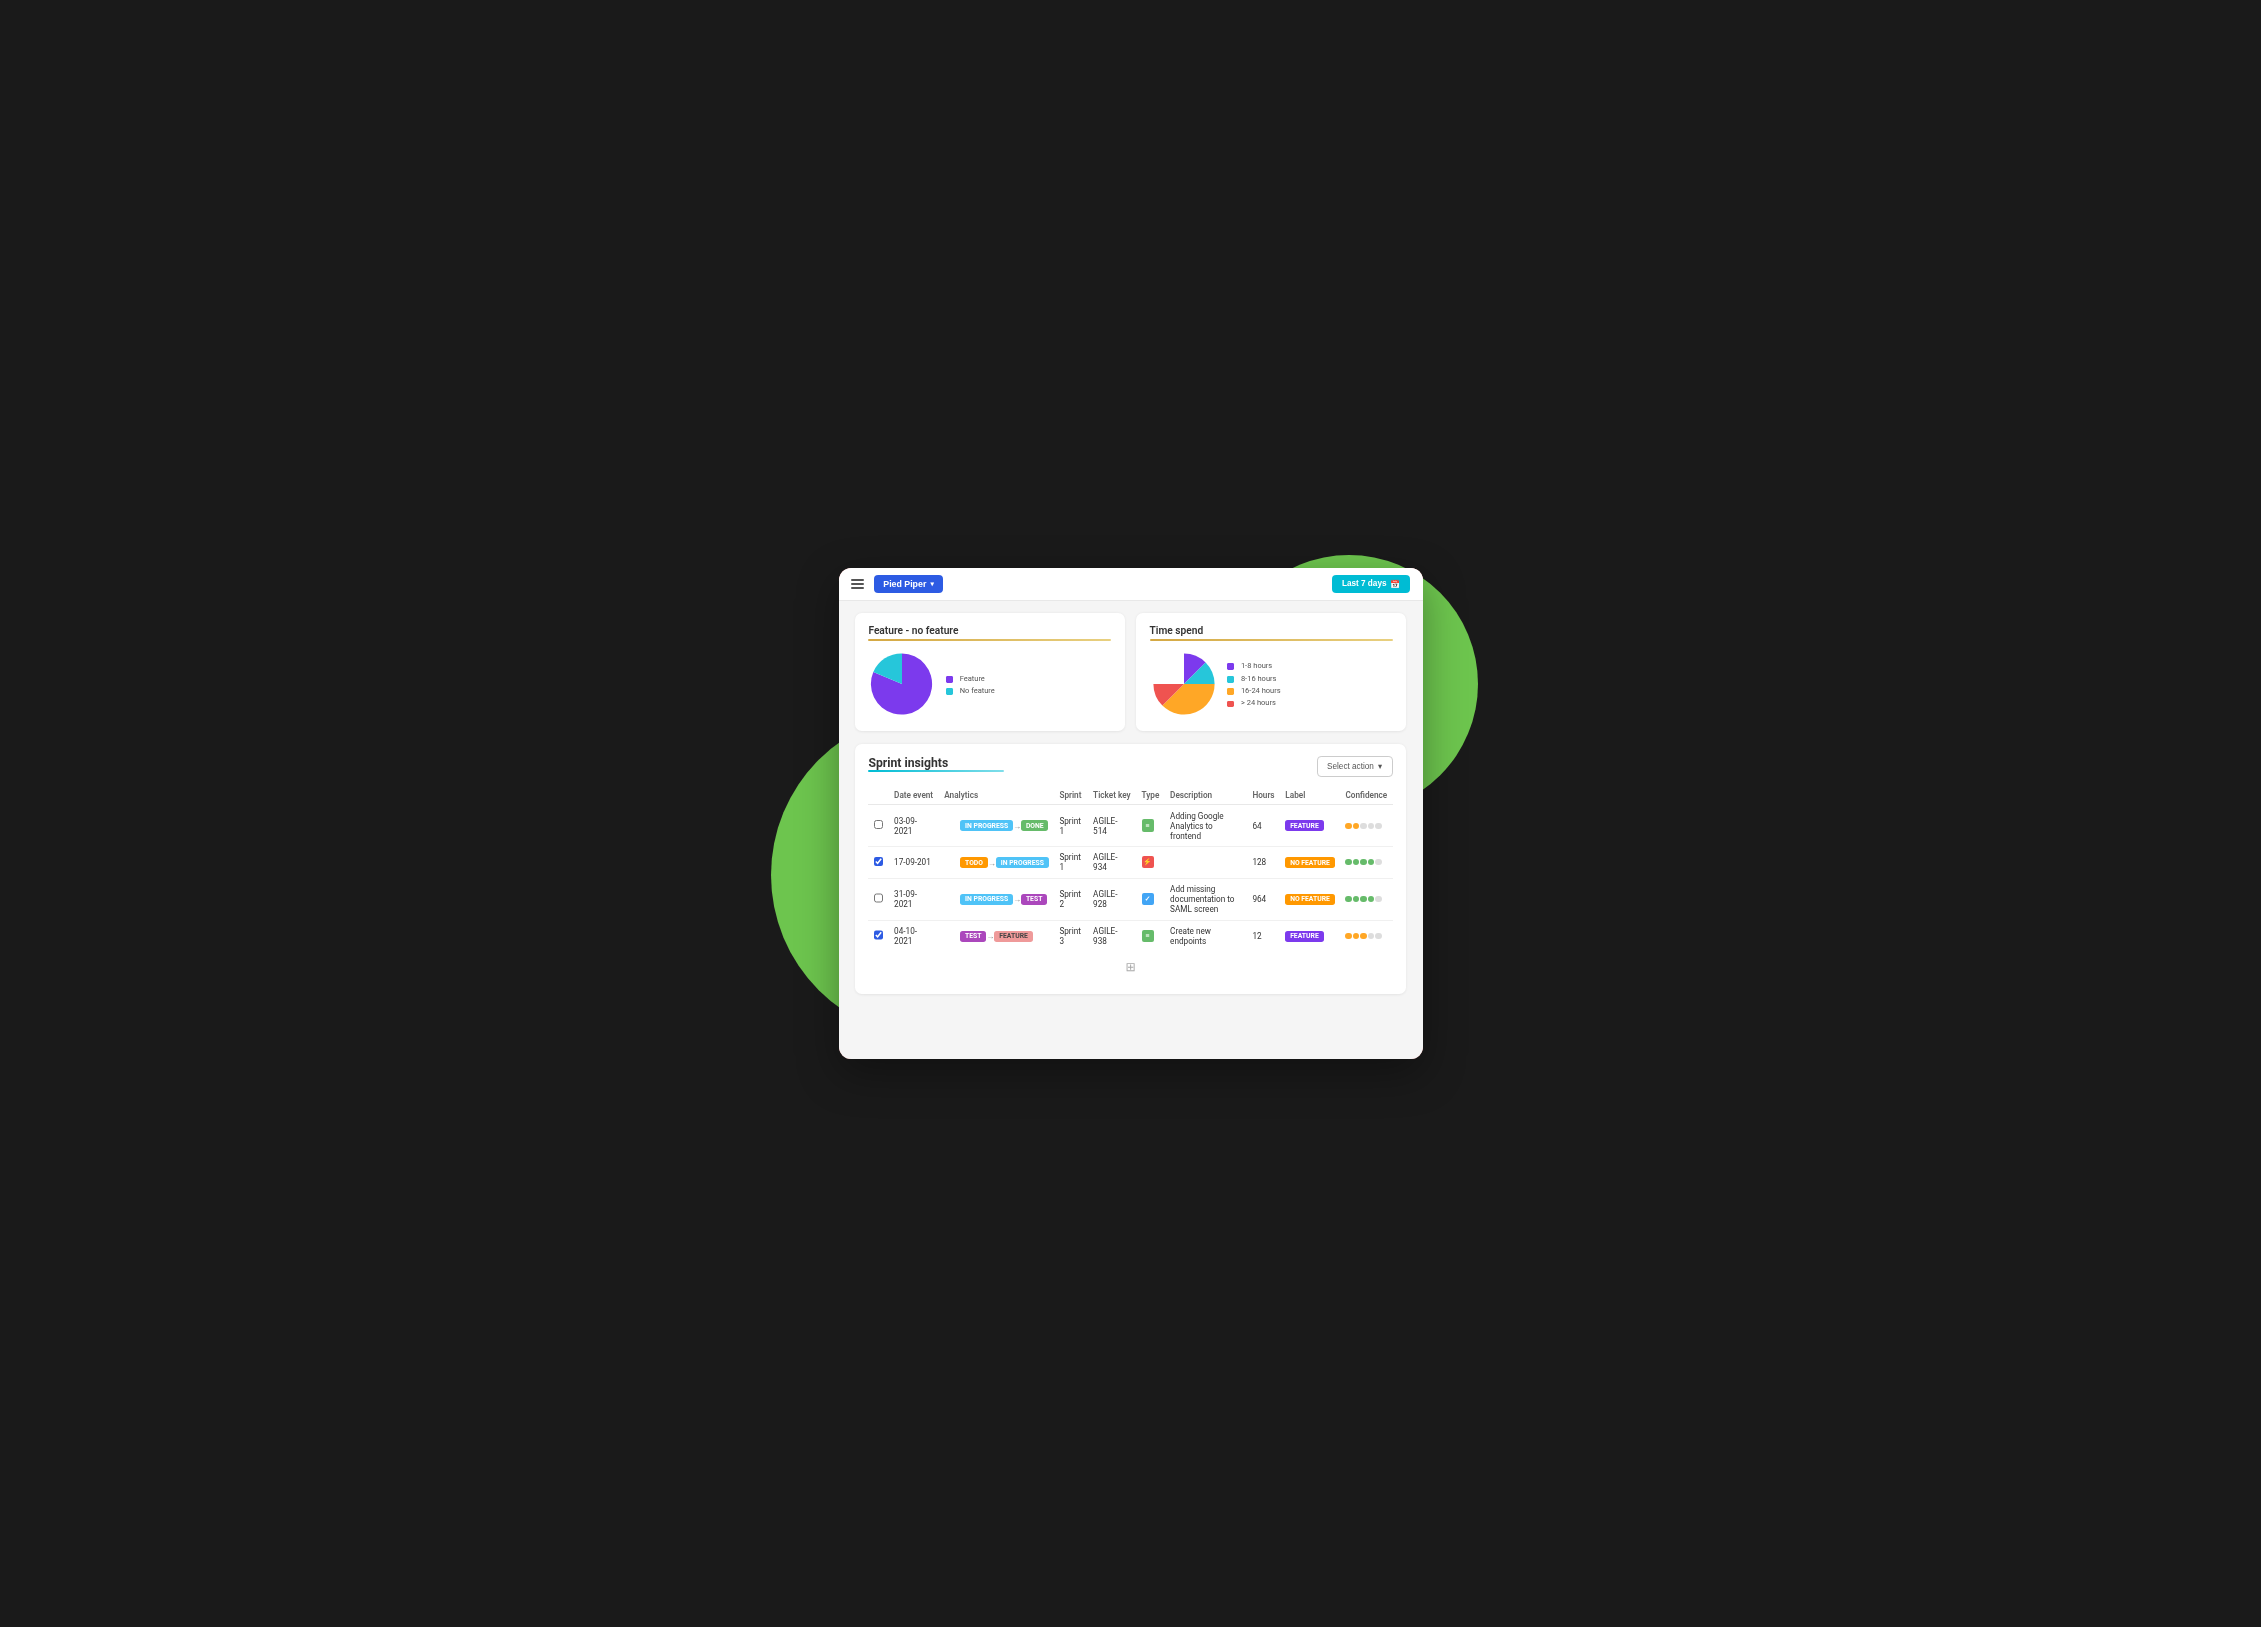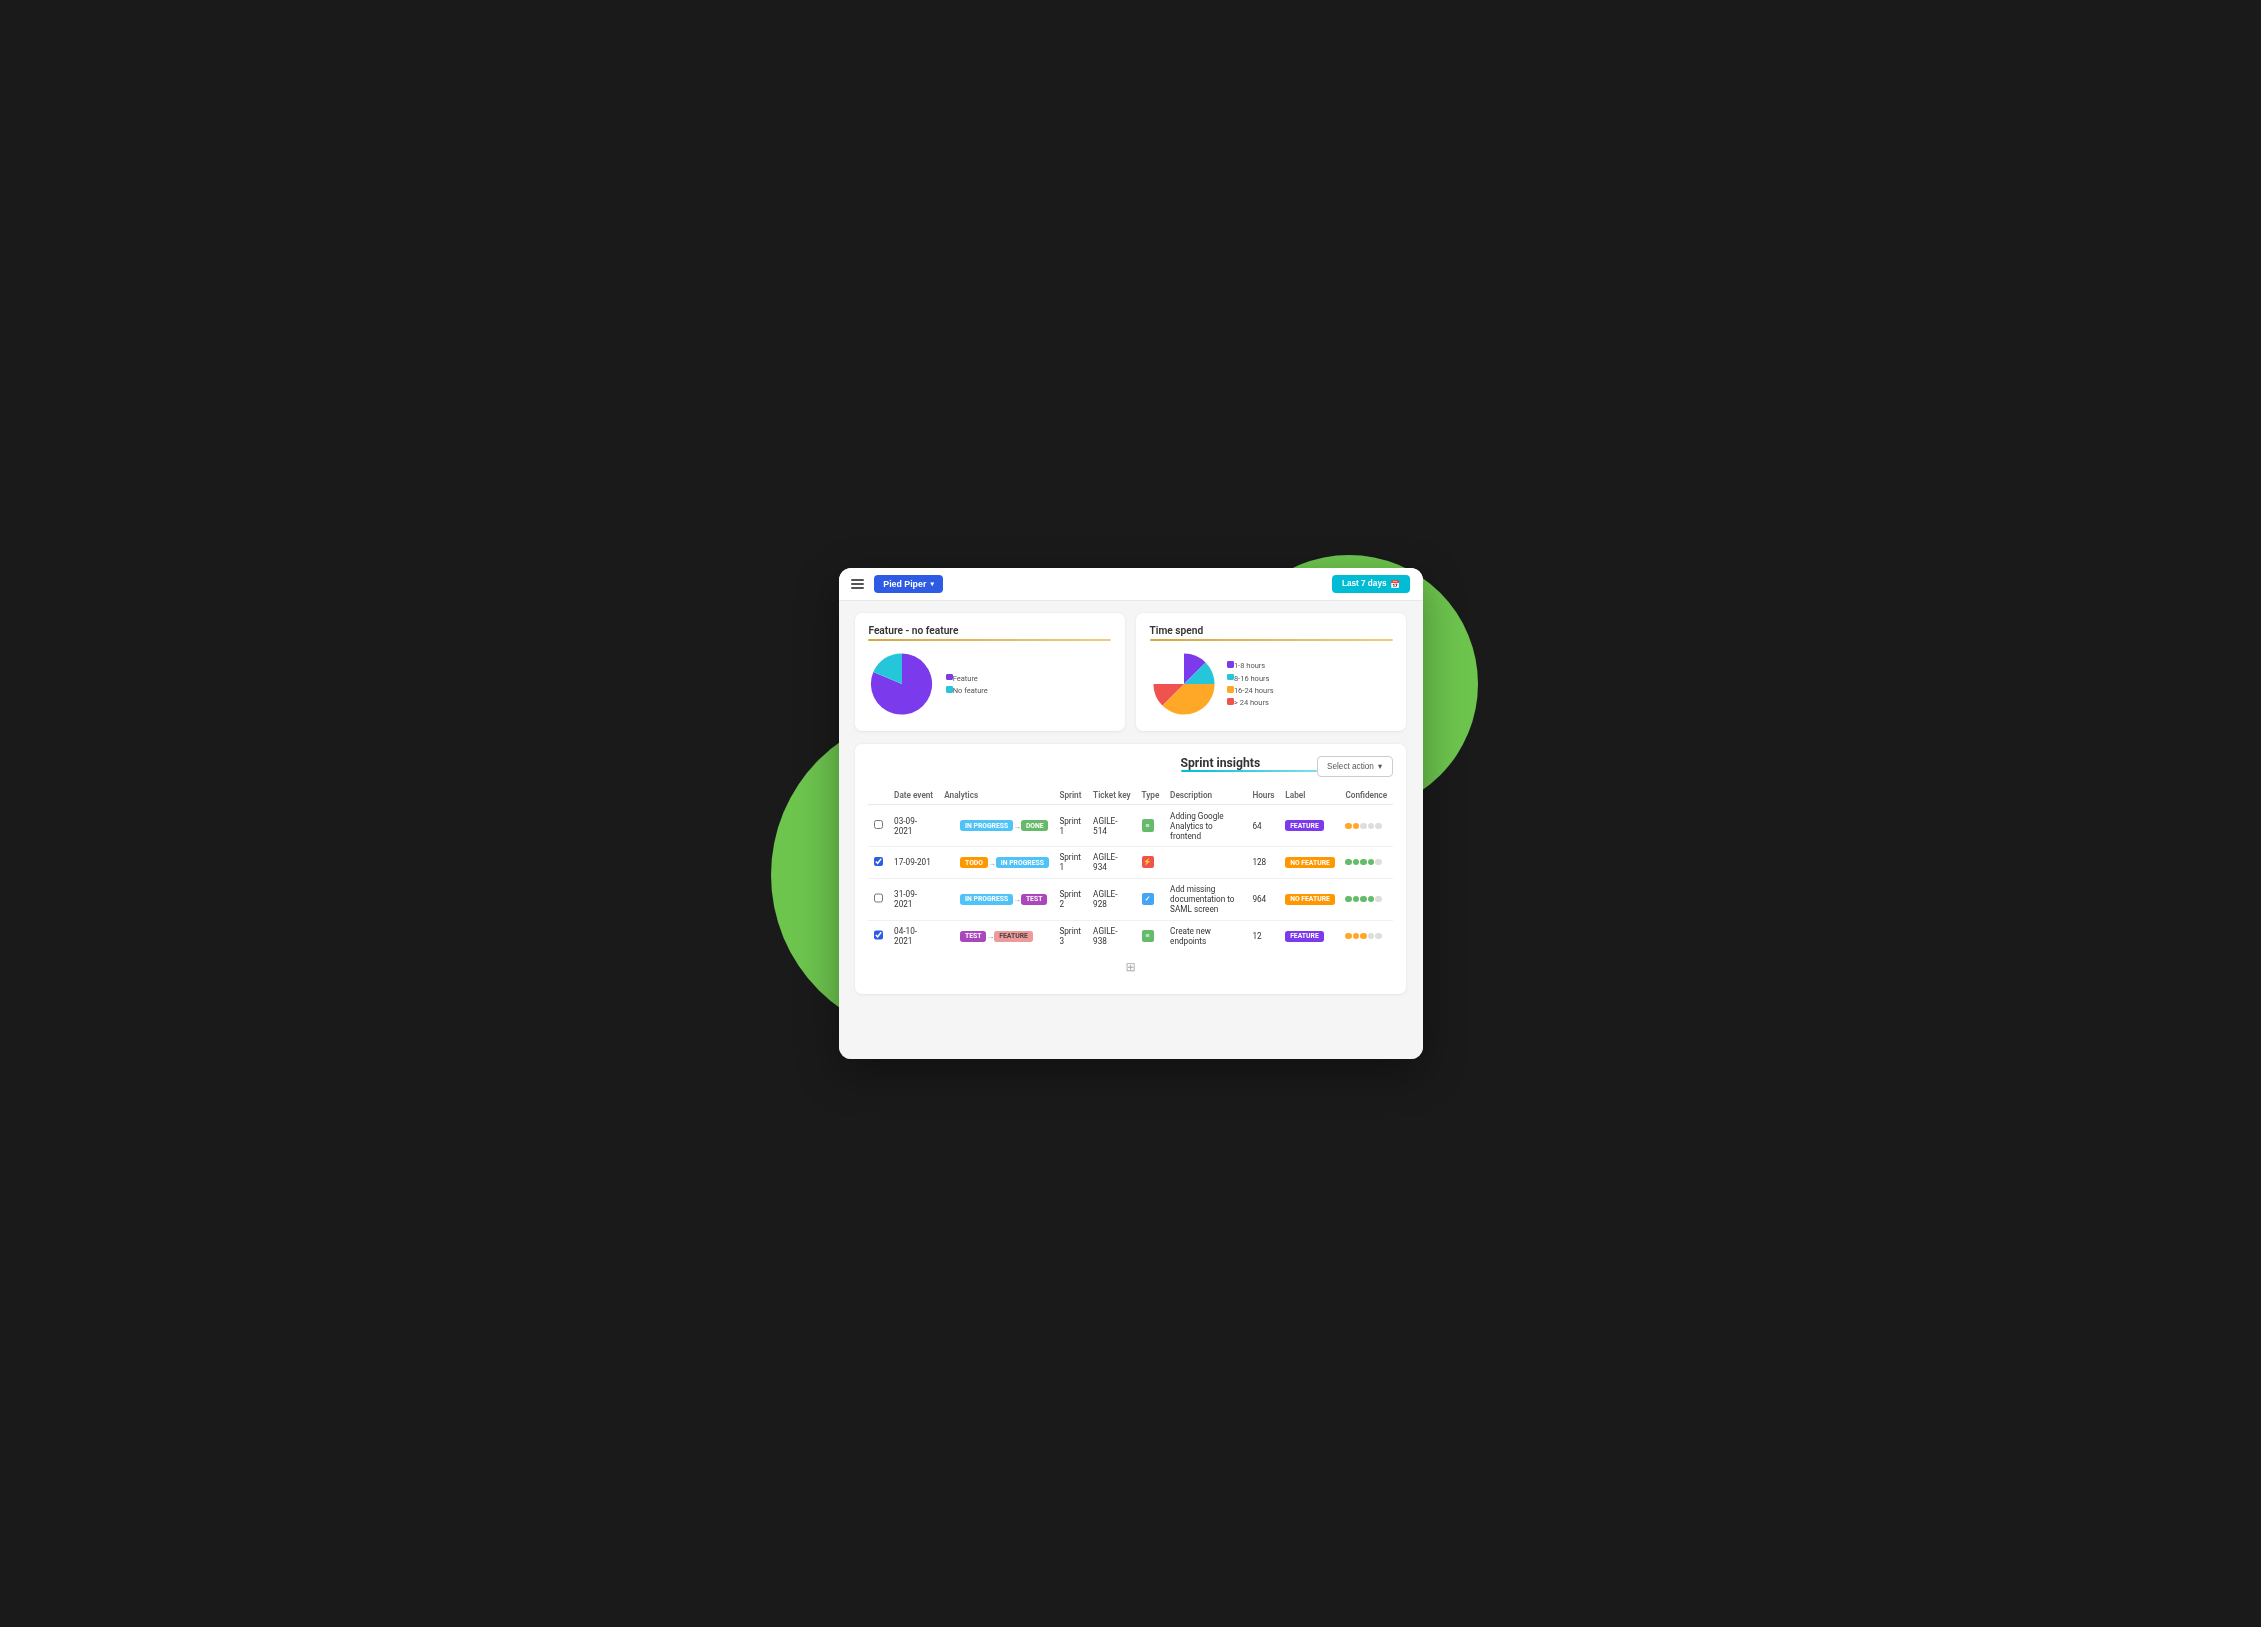--- a/index.html
+++ b/index.html
@@ -166,22 +166,22 @@
     }
 
     .legend {
       display: flex;
       flex-direction: column;
       gap: 3.4px;
     }
 
     .legend-item {
       display: flex;
-      align-items: flex-start;
-      gap: 0;
+      align-items: flex-end;
+      gap: 7px;
       font-size: 7.5px;
       color: #555;
     }
 
     .legend-dot {
       width: 6.8px;
       height: 6.8px;
       border-radius: 1.4px;
       flex-shrink: 0;
     }
@@ -190,21 +190,21 @@
     .insights-card {
       background: #fff;
       border-radius: 6.8px;
       padding: 12.2px 13.6px;
       box-shadow: 0 0.7px 2.7px rgba(0,0,0,0.07);
     }
 
     .insights-header {
       display: flex;
       align-items: flex-start;
-      justify-content: flex-end;
+      justify-content: space-between;
       margin-bottom: 2.7px;
     }
 
     .insights-title {
       font-size: 12.2px;
       font-weight: 700;
       color: #333;
     }
 
     .insights-underline {

